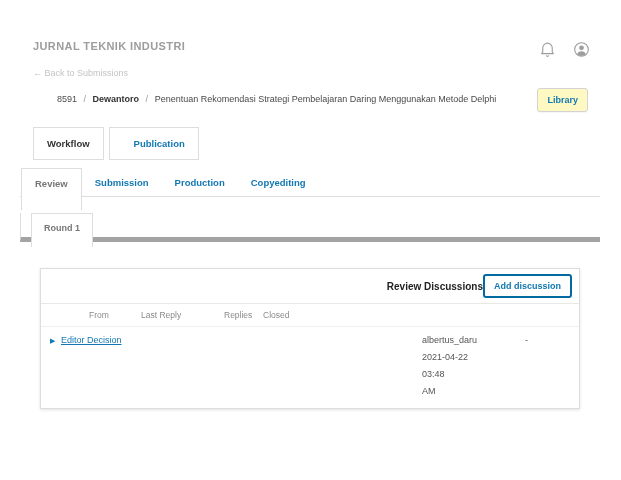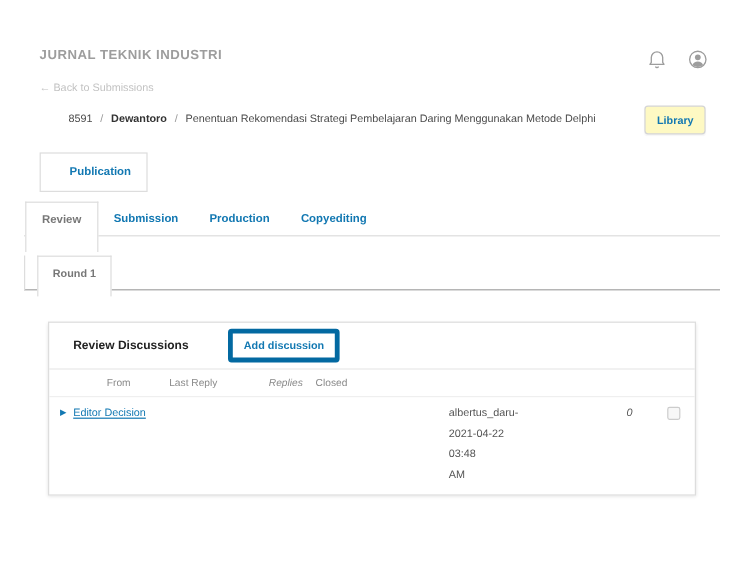--- a/index.html
+++ b/index.html
@@ -63,59 +63,59 @@
   }
   .stage-tab.active {
     color: #777; background: #fff; height: 42px;
     border: 1px solid #ddd; border-bottom: none; position: relative; z-index: 2;
   }
 
   
   .round-tabs {
     position: absolute; left: 20px; right: 21px; top: 213px; height: 29px;
     display: flex; align-items: flex-start;
-    border-bottom: 1px solid #a3a3a3; border-left: 1px solid #ddd; padding-left: 10px;
+    border-bottom: 5px solid #a3a3a3; border-left: 1px solid #ddd; padding-left: 10px;
   }
   .round-tab {
     padding: 0 12px; line-height: 29px; height: 29px;
     font-size: 9px; font-weight: bold; color: #777; cursor: pointer;
   }
   .round-tab.active {
     background: #fff; height: 34px;
     border: 1px solid #ddd; border-bottom: none; position: relative; z-index: 2;
   }
 
   
   .panel {
     position: absolute; left: 40px; top: 268px; width: 540px;
     background: #fff; border: 1px solid #ddd;
     box-shadow: 0 1px 3px rgba(0,0,0,0.12);
   }
   .panel-header {
-    display: flex; align-items: center; justify-content: flex-start;
-    padding: 5px 7px 5px 20px; border-bottom: 1px solid #e8e8e8; min-height: 29px; gap: 33px;
+    display: flex; align-items: center; justify-content: flex-end;
+    padding: 5px 7px 5px 20px; border-bottom: 1px solid #e8e8e8; min-height: 29px;
   }
   .panel-title { font-size: 10px; font-weight: bold; color: #222; }
   .add-btn {
-    background: #fff; border: 4px solid #0369a1; border-radius: 3px;
+    background: #fff; border: 2px solid #0369a1; border-radius: 3px;
     color: #1278b2; font-weight: bold; font-size: 9px;
     padding: 5px 9px; cursor: pointer;
     font-family: "Liberation Sans", sans-serif;
   }
   .grid-header {
     display: flex; padding: 6px 9px 6px 20px;
     color: #8a8a8a; font-size: 8.5px;
     border-bottom: 1px solid #efefef;
   }
-  .grid-row { display: flex; padding: 5px 9px 8px 9px; font-size: 9px; }
+  .grid-row { display: flex; padding: 5px 9px 8px 9px; font-size: 9px; gap: 48px; }
   .col-name-h { flex: 0 0 285px; }
   .col-name   { flex: 0 0 296px; display: flex; align-items: flex-start; }
   .col-from   { flex: 0 0 80px; padding-left: 28px; }
   .col-last   { flex: 0 0 83px; }
-  .col-replies{ flex: 0 0 39px; font-style: italic; }
+  .col-replies{ flex: 0 0 39px; }
   .col-closed { flex: 1; }
   .expander {
     color: #1278b2; font-size: 7px; width: 11px; line-height: 17px;
     cursor: pointer; flex: 0 0 11px; text-align: left;
   }
   .disc-link {
     color: #1278b2; text-decoration: underline; line-height: 17px; cursor: pointer;
   }
   .from-cell div { line-height: 17px; color: #555; }
   .dash-cell { line-height: 17px; color: #555; }
@@ -155,20 +155,21 @@
   <span>8591</span>
   <span class="sep">/</span>
   <span class="author">Dewantoro</span>
   <span class="sep">/</span>
   <span>Penentuan Rekomendasi Strategi Pembelajaran Daring Menggunakan Metode Delphi</span>
 </div>
 
 <button class="library-btn">Library</button>
 
 <div class="main-tabs">
+  <div class="main-tab active">Workflow</div>
   <div class="main-tab inactive">Publication</div>
 </div>
 
 <div class="stage-tabs">
   <div class="stage-tab active">Review</div>
   <div class="stage-tab">Submission</div>
   <div class="stage-tab">Production</div>
   <div class="stage-tab">Copyediting</div>
 </div>
 

